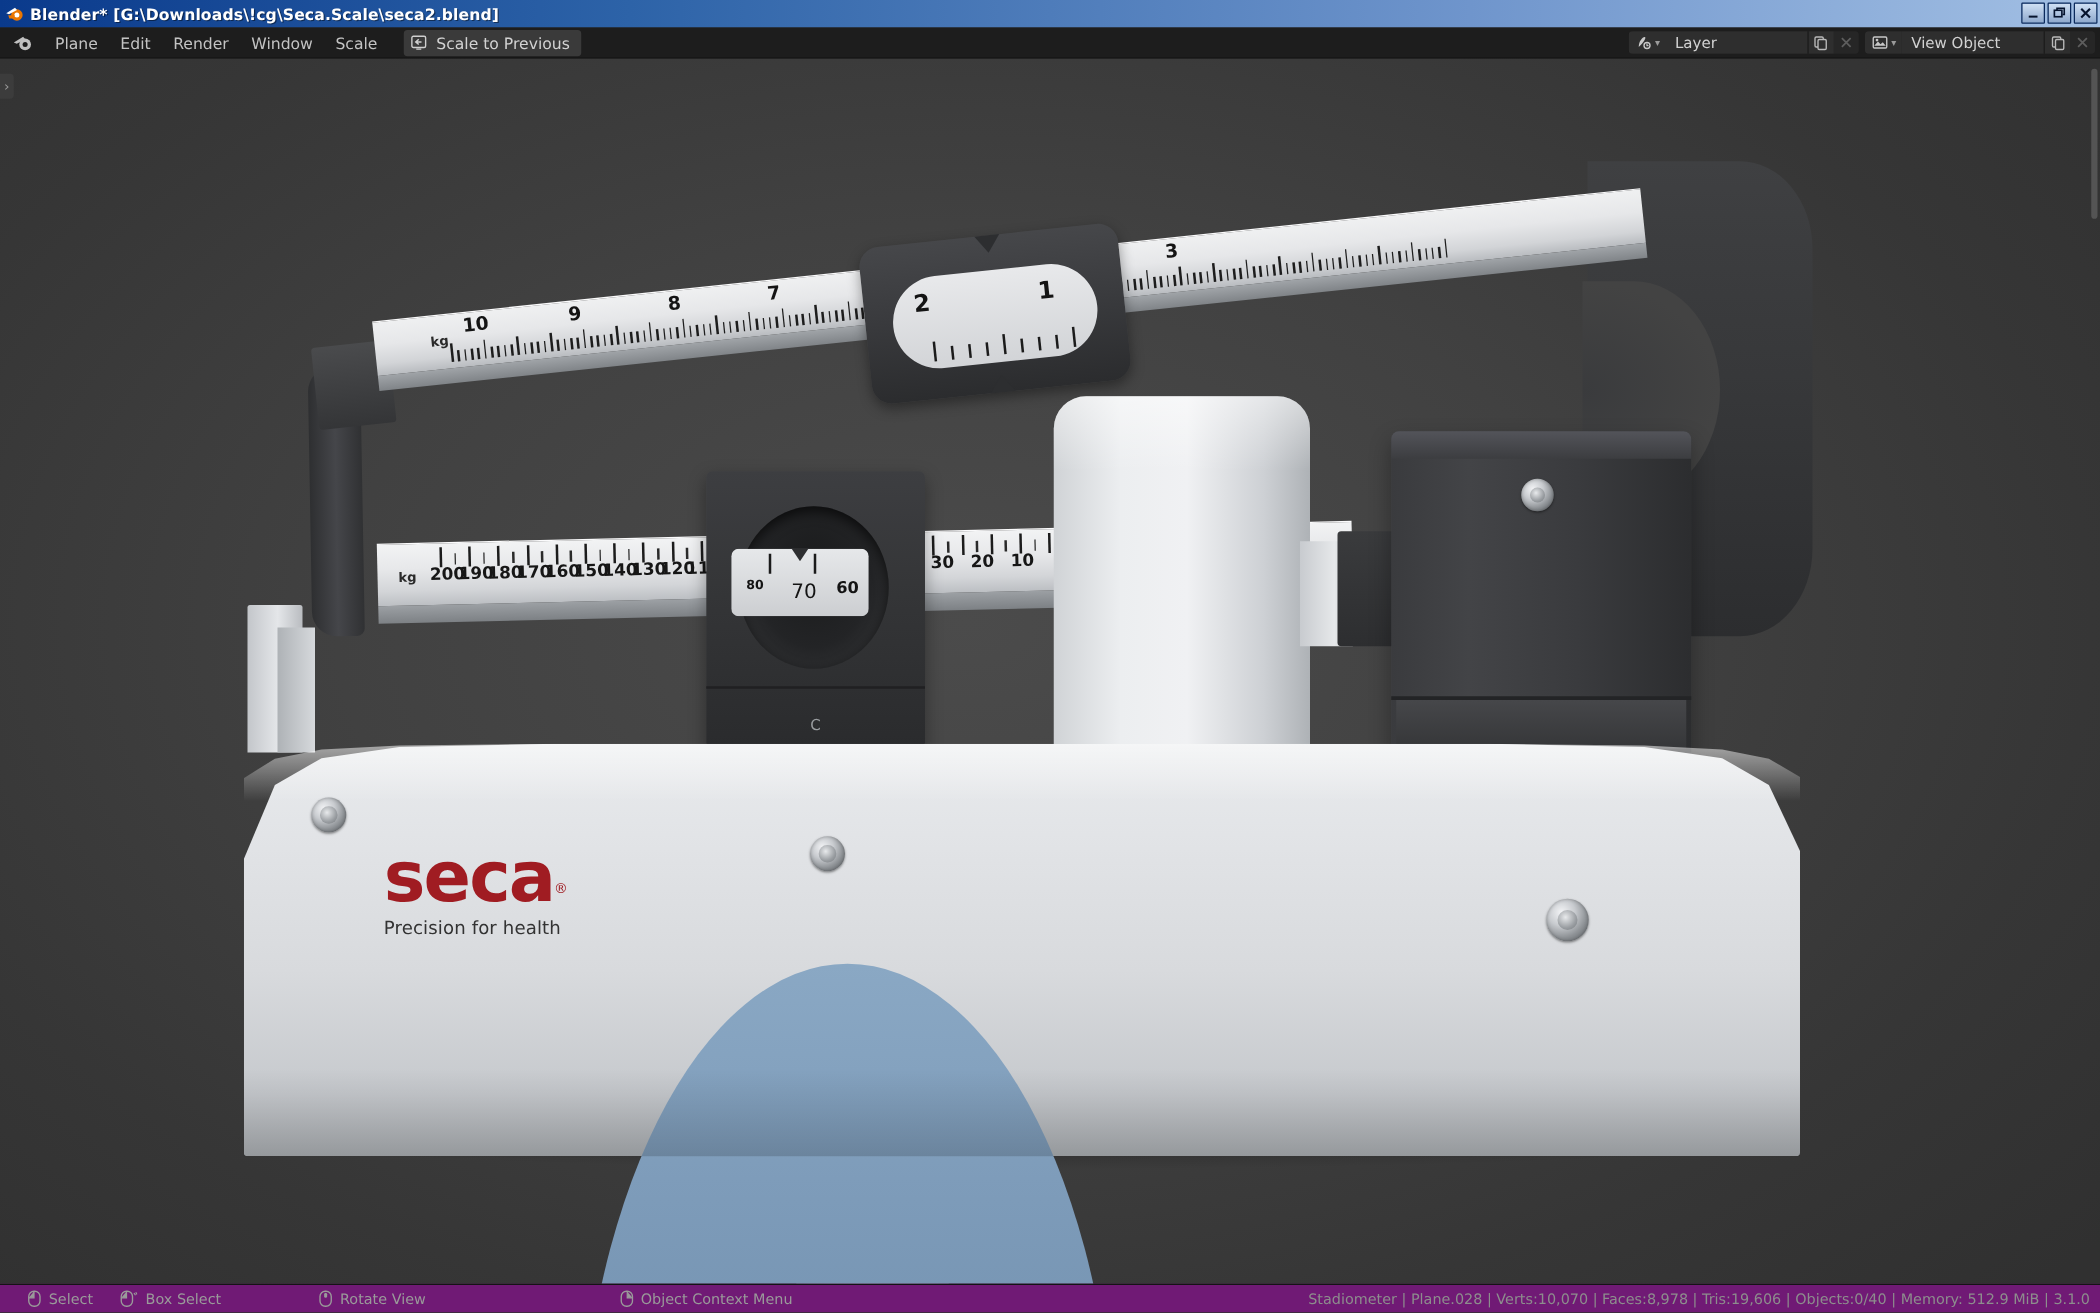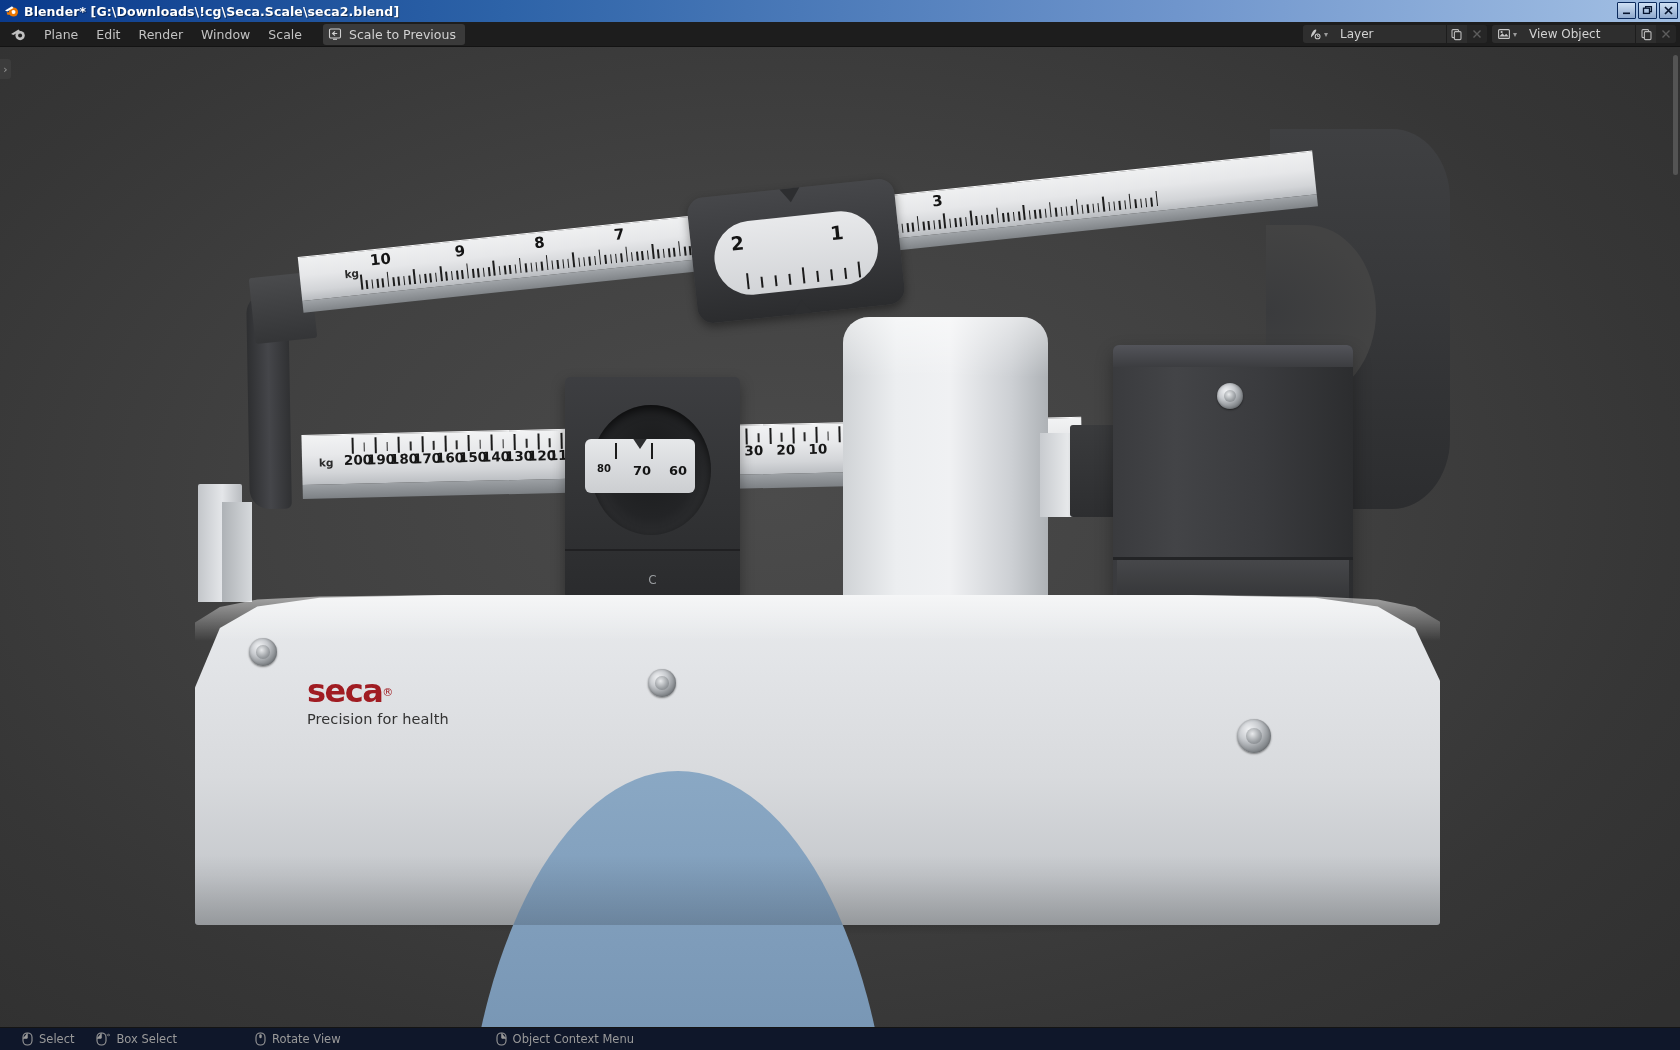--- a/index.html
+++ b/index.html
@@ -398,33 +398,33 @@
   .floor-shadow {
     position:absolute; left:180px; top:862px; width:1270px; height:26px;
     background: radial-gradient(ellipse at 50% 0%, rgba(0,0,0,0.30), rgba(0,0,0,0) 72%);
   }
 
   
   .logo-wrap {
     position:absolute; left:307px; top:628px; width:200px;
   }
   .logo-seca {
-    color:#a01c22; font-size:32px; font-weight:bold;
+    color:#a01c22; font-size:56px; font-weight:bold;
     letter-spacing:-1.5px; line-height:1; position:relative; display:inline-block;
     font-family:"DejaVu Sans","Liberation Sans",sans-serif;
   }
   .logo-reg { font-size:11px; vertical-align:super; font-weight:normal; }
   .logo-tag {
     color:#333; font-size:14.5px; margin-top:4px; letter-spacing:0.1px;
   }
 
   
   .statusbar {
     height: 22px; flex: 0 0 22px;
-    background:#0f172a;
+    background:#701a75;
     display:flex; align-items:center;
     position:relative;
     border-top:1px solid #141414;
   }
   .status-item {
     display:flex; align-items:center; gap:6px;
     color:#9a9a9a; font-size:11.5px; margin-left:22px;
   }
   .status-item .mouse-ico { width:11px; height:14px; display:flex; }
   .status-right {
@@ -843,21 +843,21 @@
       <div class="dial-box">
         <div class="inner-ring"></div>
         <div class="seam"></div>
         <div class="btm-logo">C</div>
       </div>
       <div class="dial-window">
         <div style="position:absolute; inset:0; background:linear-gradient(to bottom,#e6e8ea,#ccced1); border-radius:6px;"></div>
         <div style="position:absolute; left:50%; top:-2px; transform:translateX(-50%); width:0;height:0;
                     border-left:8px solid transparent;border-right:8px solid transparent;border-top:12px solid #2d2e30;"></div>
         <span style="position:absolute; left:12px; top:24px; font-size:10px; font-weight:600; color:#141414;">80</span>
-        <span style="position:absolute; left:48px; top:24px; font-size:13px; font-weight:700; color:#141414;">70</span>
+        <span style="position:absolute; left:48px; top:24px; font-size:16px; font-weight:400; color:#141414;">70</span>
         <span style="position:absolute; left:84px; top:24px; font-size:13px; font-weight:600; color:#141414;">60</span>
         <span style="position:absolute; left:30px; top:4px; width:2px; height:16px; background:#1b1b1b;"></span>
         <span style="position:absolute; left:66px; top:4px; width:2px; height:16px; background:#1b1b1b;"></span>
       </div>
 
       <div class="center-block">
         <div class="top-round"></div>
       </div>
       <div class="center-neck"></div>
       <div class="center-tab"></div>
@@ -933,15 +933,16 @@
     <div class="status-item" style="margin-left:155px;">
       <span class="mouse-ico">
         <svg width="11" height="14" viewBox="0 0 11 14">
           <rect x="1" y="1" width="9" height="12" rx="4.2" fill="none" stroke="#9a9a9a" stroke-width="1.1"></rect>
           <path d="M10 6.2 H5.8 V1.2" fill="#9a9a9a" stroke="#9a9a9a" stroke-width="1"></path>
         </svg>
       </span>
       <span>Object Context Menu</span>
     </div>
 
+    <div class="status-right">Stadiometer | Plane.028 | Verts:10,070 | Faces:8,978 | Tris:19,606 | Objects:0/40 | Memory: 512.9 MiB | 3.1.0</div>
   </div>
 
 </div>
 
 </body></html>

